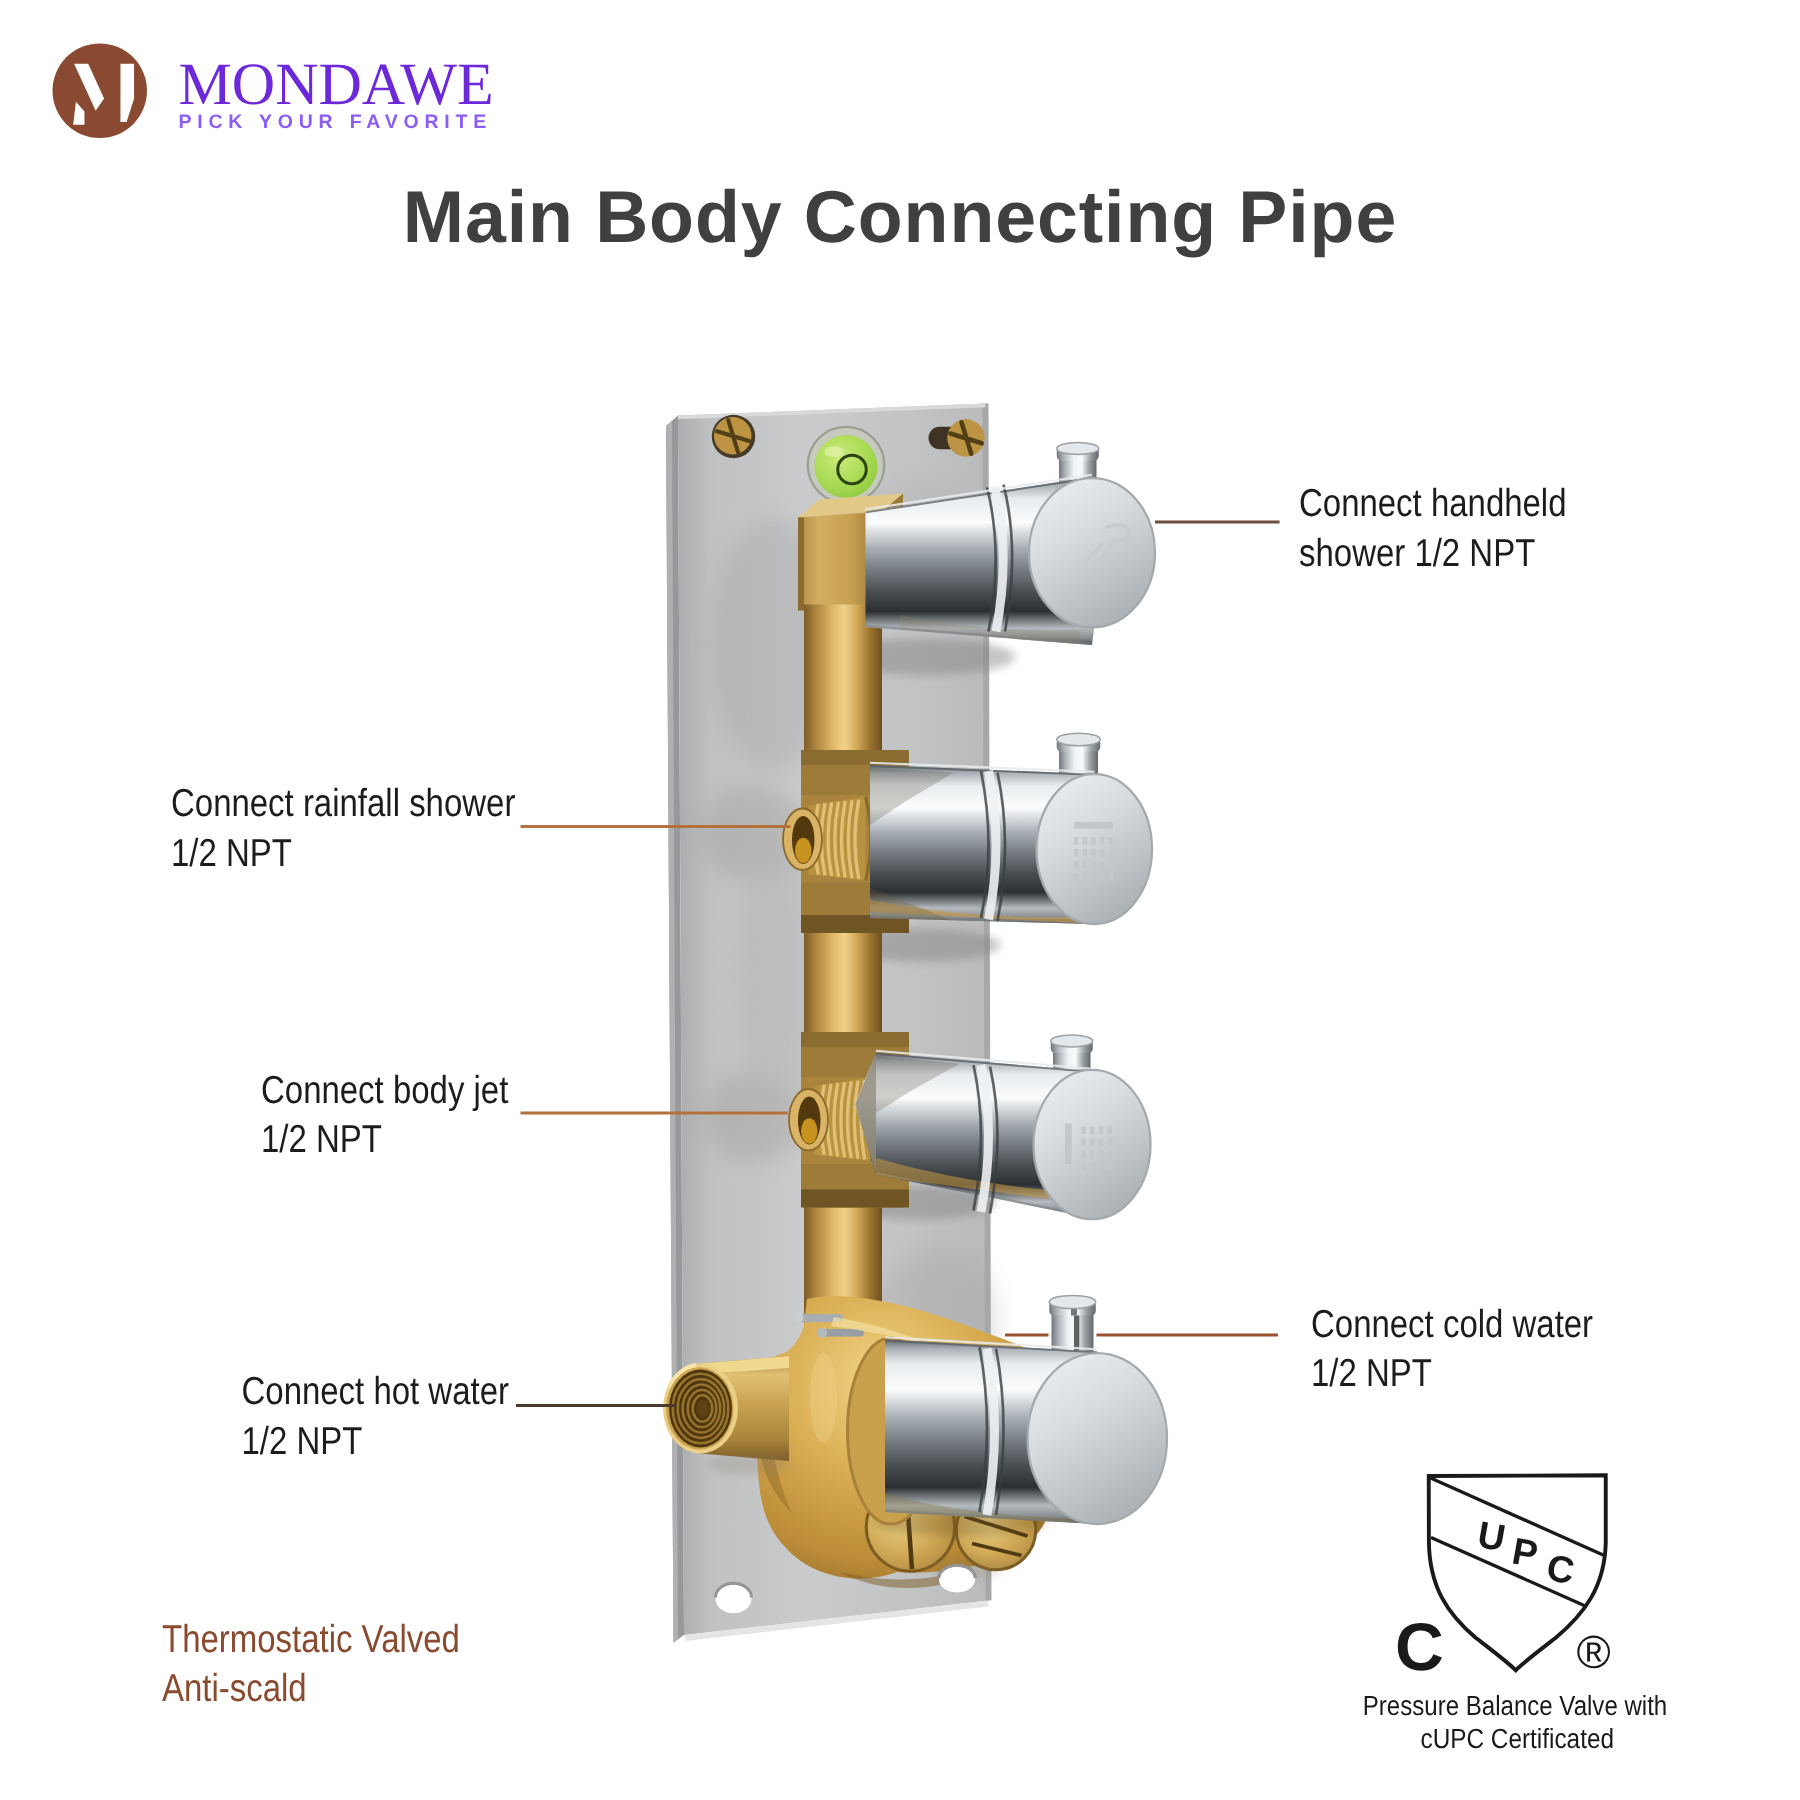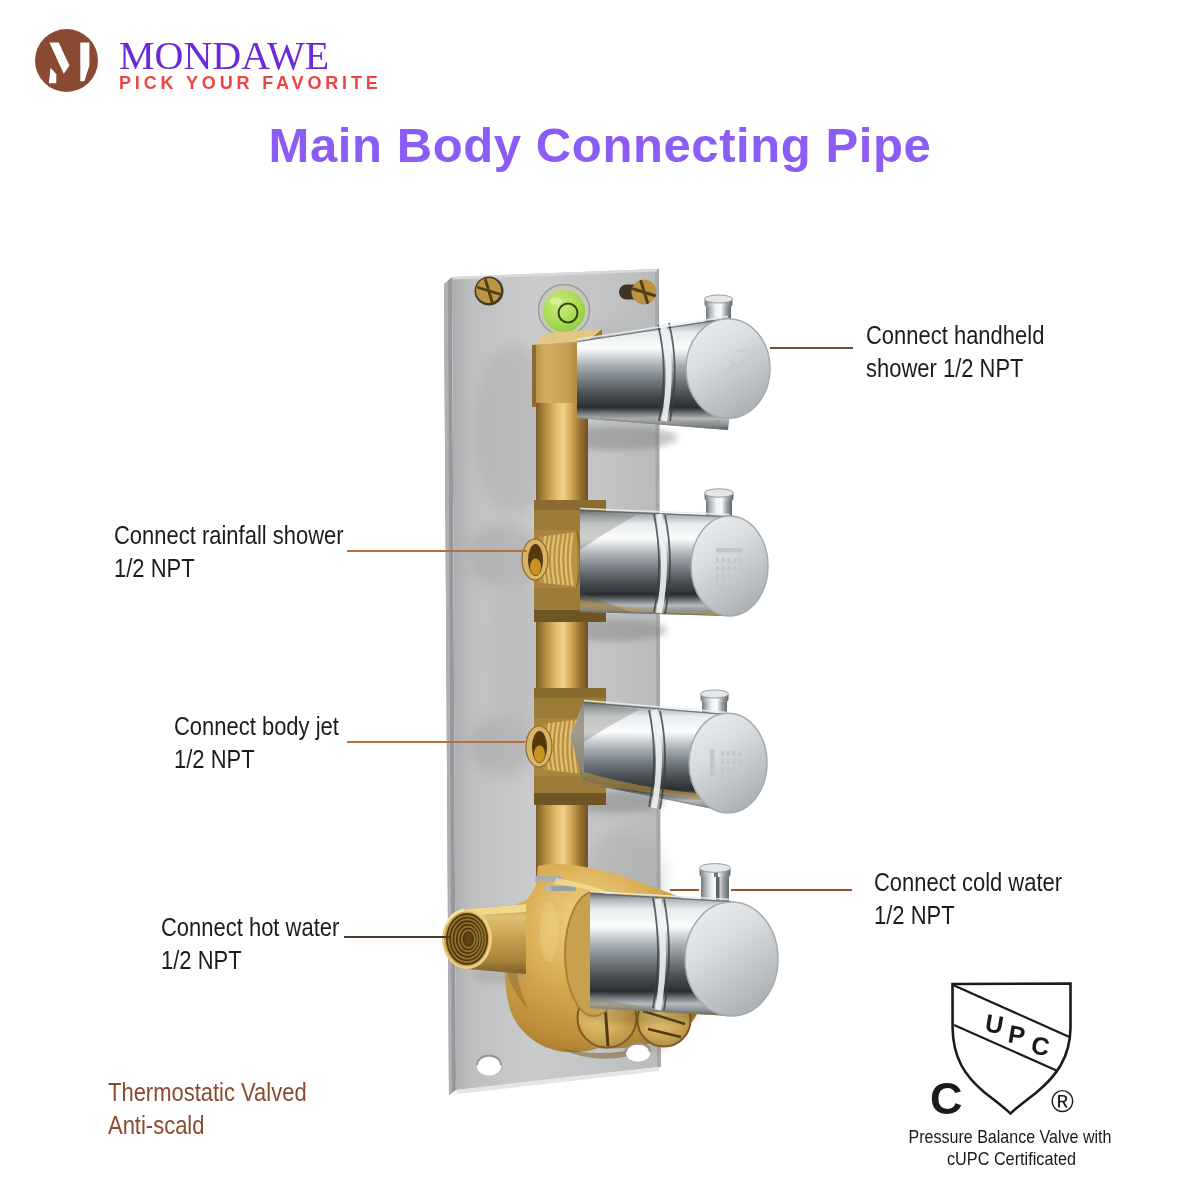--- a/index.html
+++ b/index.html
@@ -12,23 +12,23 @@
 </head>
 <body>
 
 <svg class="abs" style="left:0;top:0;" width="360" height="110" viewBox="0 0 360 110">
   <circle cx="66.5" cy="60.5" r="31.5" fill="#8a4a31"></circle>
   <polygon points="49.4,42.5 58.8,42.5 69.4,65.6 63.8,73.8" fill="#fff"></polygon>
   <polygon points="50.6,67.8 56.3,74.3 56.3,83.2 48.8,83.2" fill="#fff"></polygon>
   <polygon points="80.3,42.5 89.4,42.5 89.4,65.6 84.4,81.3 80.3,81.3" fill="#fff"></polygon>
 </svg>
 <div class="abs" style="left:119px;top:32px;font-family:'Liberation Serif',serif;font-size:40px;letter-spacing:0px;color:#6d28d9;">MONDAWE</div>
-<div class="abs" style="left:119px;top:73px;font-size:18px;font-weight:bold;letter-spacing:3.85px;color:#ef4444;">PICK YOUR FAVORITE</div>
-
-<div class="abs" style="left:0;top:117px;width:1200px;text-align:center;font-size:49px;font-weight:bold;letter-spacing:0.6px;color:#8b5cf6;">Main Body Connecting Pipe</div>
+<div class="abs" style="left:119px;top:73px;font-size:13px;font-weight:bold;letter-spacing:3.85px;color:#8b5cf6;">PICK YOUR FAVORITE</div>
+
+<div class="abs" style="left:0;top:117px;width:1200px;text-align:center;font-size:49px;font-weight:bold;letter-spacing:0.6px;color:#404040;">Main Body Connecting Pipe</div>
 
 <div class="line" style="left:770px;top:347px;width:83px;background:#6d4f3c;"></div>
 <div class="line" style="left:347px;top:550px;width:180px;background:#b4713c;z-index:5;"></div>
 <div class="line" style="left:347px;top:741px;width:178px;background:#b4713c;z-index:5;"></div>
 <div class="line" style="left:344px;top:936px;width:106px;background:#4c3a2c;z-index:5;"></div>
 <div class="line" style="left:670px;top:889px;width:29px;background:#9c5233;z-index:5;"></div>
 <div class="line" style="left:731px;top:889px;width:121px;background:#9c5233;z-index:5;"></div>
 
 <div class="abs label" style="left:866px;top:319px;">Connect handheld<br>shower 1/2 NPT</div>
 <div class="abs label" style="left:114px;top:519px;">Connect rainfall shower<br>1/2 NPT</div>

